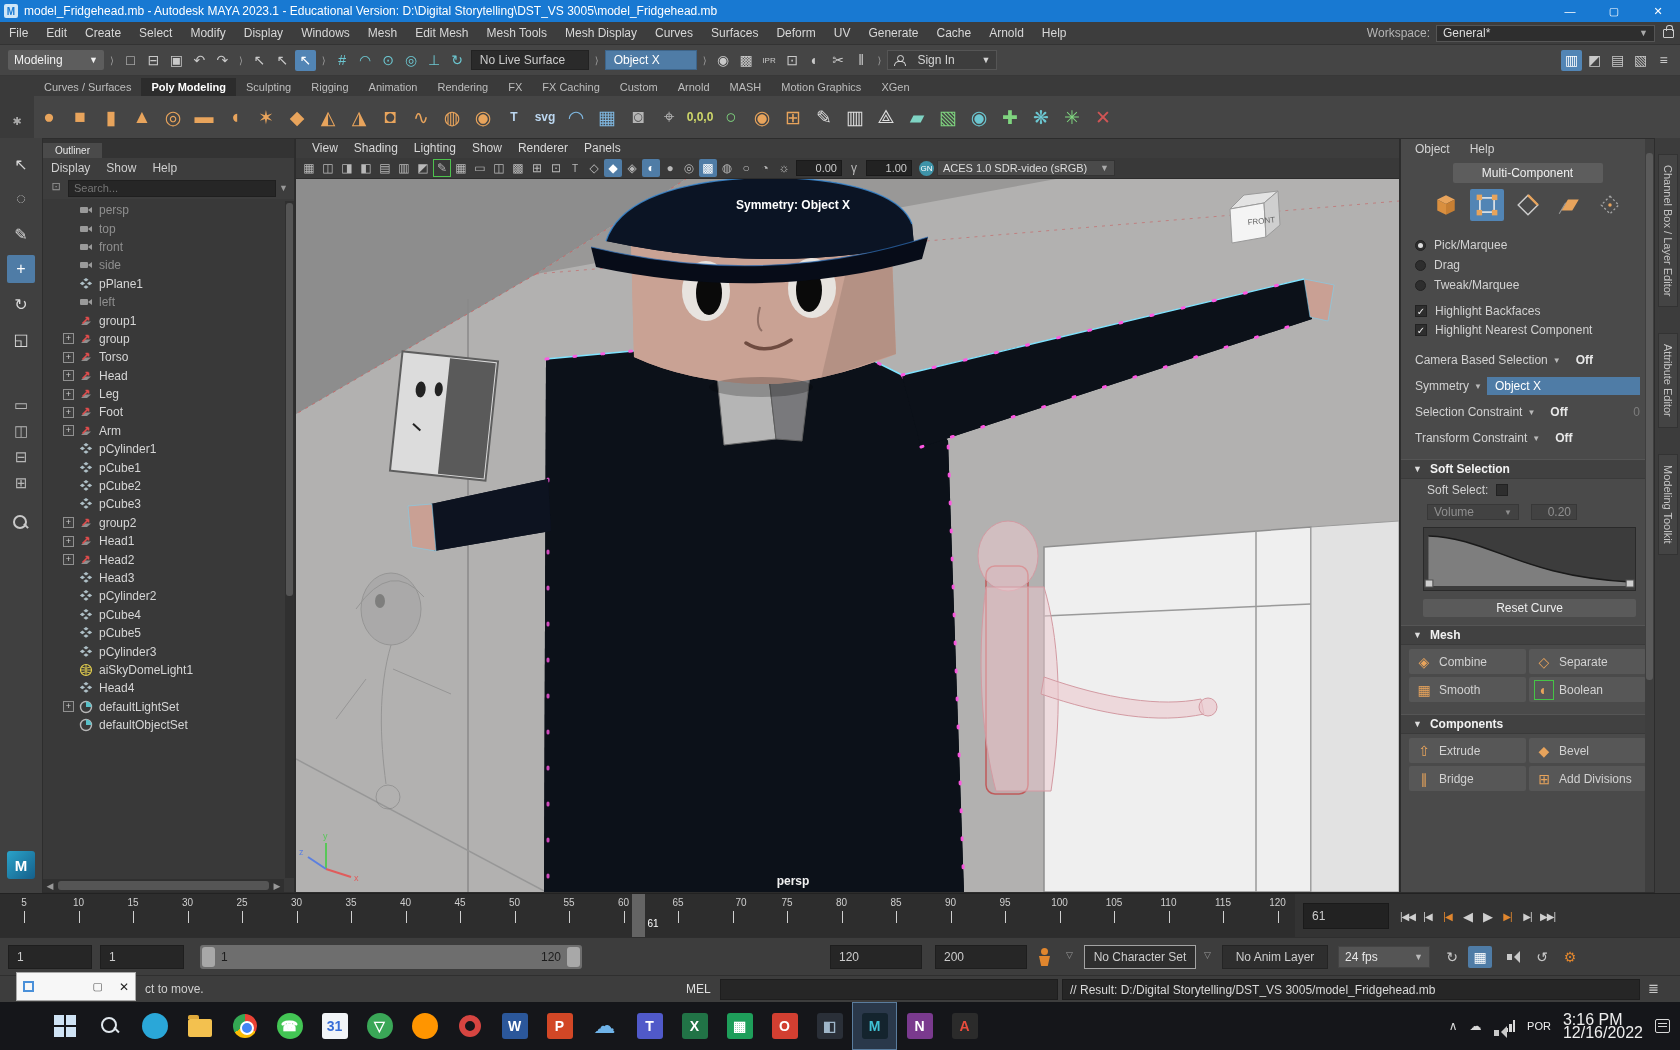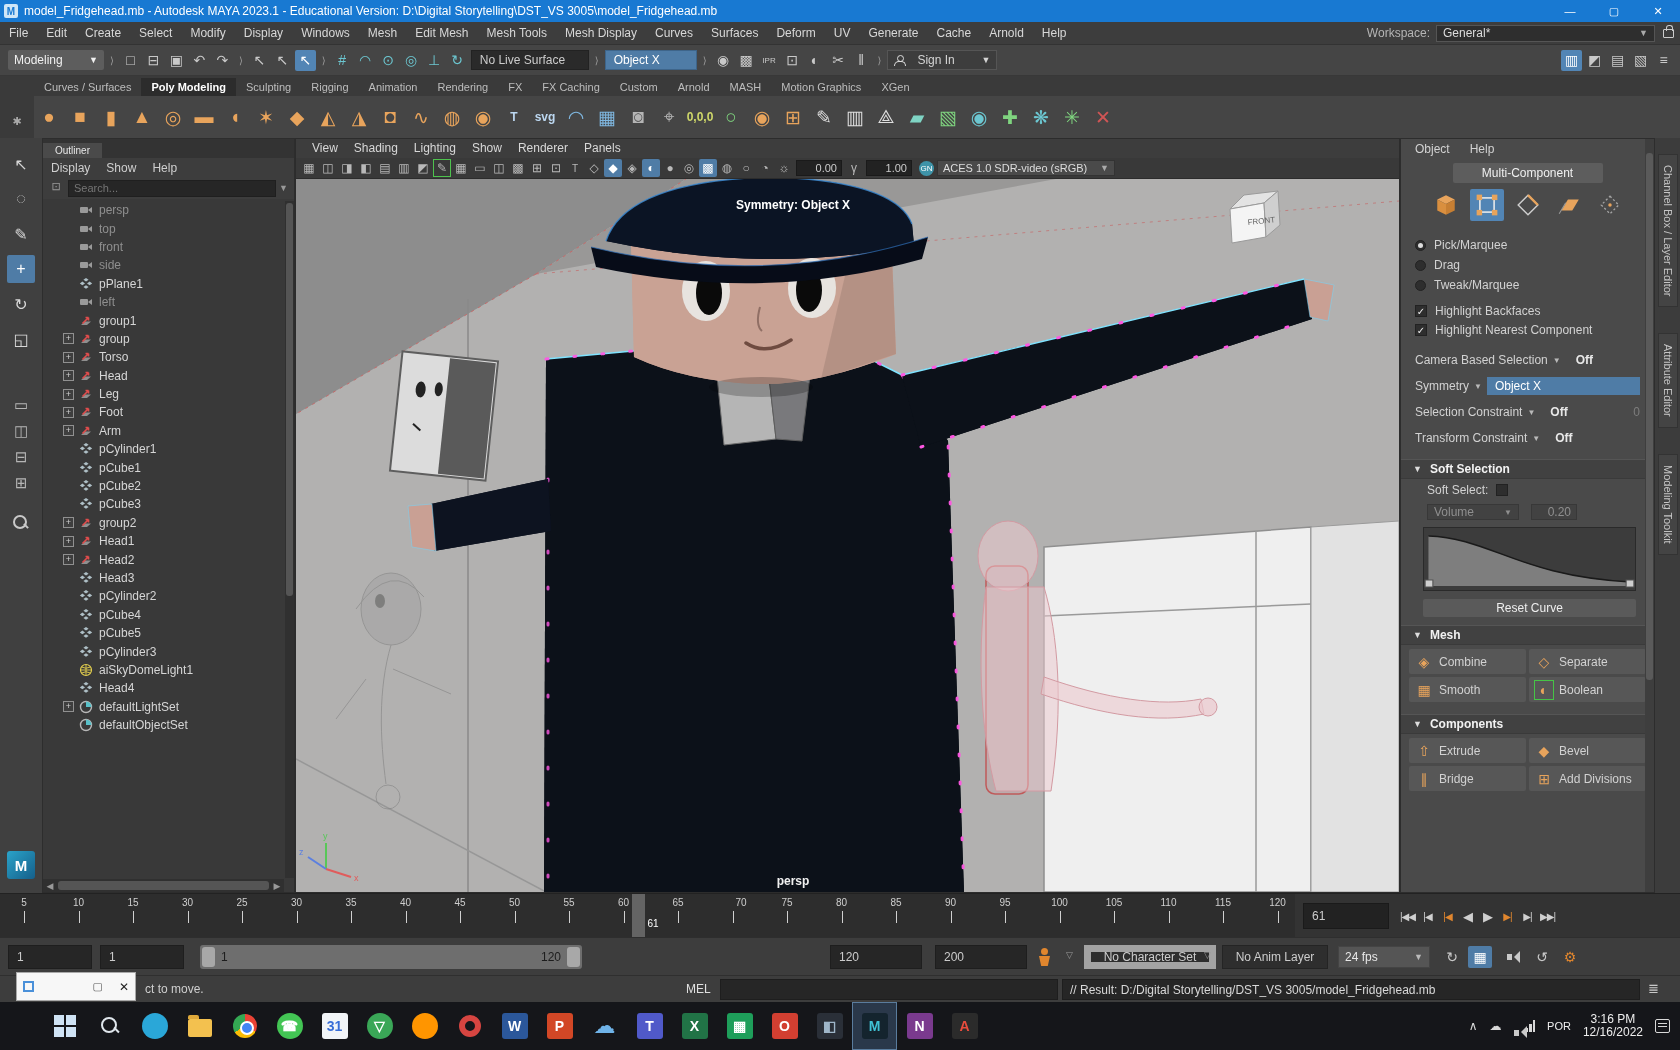--- a/index.html
+++ b/index.html
@@ -237,21 +237,21 @@
   .folder-ico::before{content:"";position:absolute;left:0;top:-4px;width:11px;height:4px;background:#e0a93a;border-radius:2px 2px 0 0}
   .chrome-ico{width:24px;height:24px;border-radius:50%;background:conic-gradient(#ea4335 0 33%,#fbbc05 0 66%,#34a853 0 100%);position:relative}
   .chrome-ico::after{content:"";position:absolute;left:7px;top:7px;width:10px;height:10px;border-radius:50%;
     background:#4285f4;border:2px solid #fff}
   .canvas-ico{width:22px;height:22px;border-radius:50%;border:6px solid #d64541;background:transparent}
   .cloud-ico{color:#6fb3e8;font-size:22px}
   .tb-tray{margin-left:auto;display:flex;align-items:center;gap:12px;padding-right:10px}
   .tray-glyph{color:#d9d9d9;font-size:12px}
   .net-bars{display:flex;align-items:flex-end;gap:1px;height:12px}
   .net-bars i{width:2.5px;background:#d9d9d9}
-  .clock{text-align:center;font-size:12px;line-height:13px;color:#eee}
+  .clock{text-align:left;font-size:16px;line-height:13px;color:#eee}
   .lang{font-size:11px;color:#eee}
   .notif-ico{width:15px;height:14px;border:1px solid #d9d9d9;border-radius:2px;position:relative}
   .notif-ico::before{content:"";position:absolute;left:2px;top:3px;right:2px;height:1px;background:#d9d9d9;box-shadow:0 3px 0 #d9d9d9}
 </style>
 </head>
 <body>
 
 <div class="screen">
 
   <div class="titlebar">
@@ -1205,21 +1205,21 @@
     <div class="rb-bar">
       <span class="rb-handle"></span>
       <span class="s">1</span>
       <span class="e">120</span>
       <span class="rb-handle"></span>
     </div>
     <div class="rb-field" style="left:830px;width:92px">120</div>
     <div class="rb-field" style="left:935px;width:92px">200</div>
     <span class="charkey"></span>
     <span class="rb-dd" style="left:1066px">▽</span>
-    <div class="rb-plain" style="left:1084px;width:132px;background:#2e2e2e;border:7px solid #a3a3a3;justify-content:center">No Character Set</div>
+    <div class="rb-plain" style="left:1084px;width:112px;background:#2e2e2e;border:1px solid #a3a3a3;justify-content:center">No Character Set</div>
     <span class="rb-dd" style="left:1204px">▽</span>
     <div class="rb-plain" style="left:1222px;width:106px;background:#2e2e2e;border:1px solid #242424;justify-content:center">No Anim Layer</div>
     <div class="fps-select">
       <span>24 fps</span>
         <span style="font-size:9px;color:#bbb">▼</span>
     </div>
     <span class="rb-ico" style="left:1440px">↻</span>
     <span class="rb-ico bluebg" style="left:1468px">▦</span>
     <span class="rb-ico" style="left:1502px">
         <span class="speaker-icon"></span>

